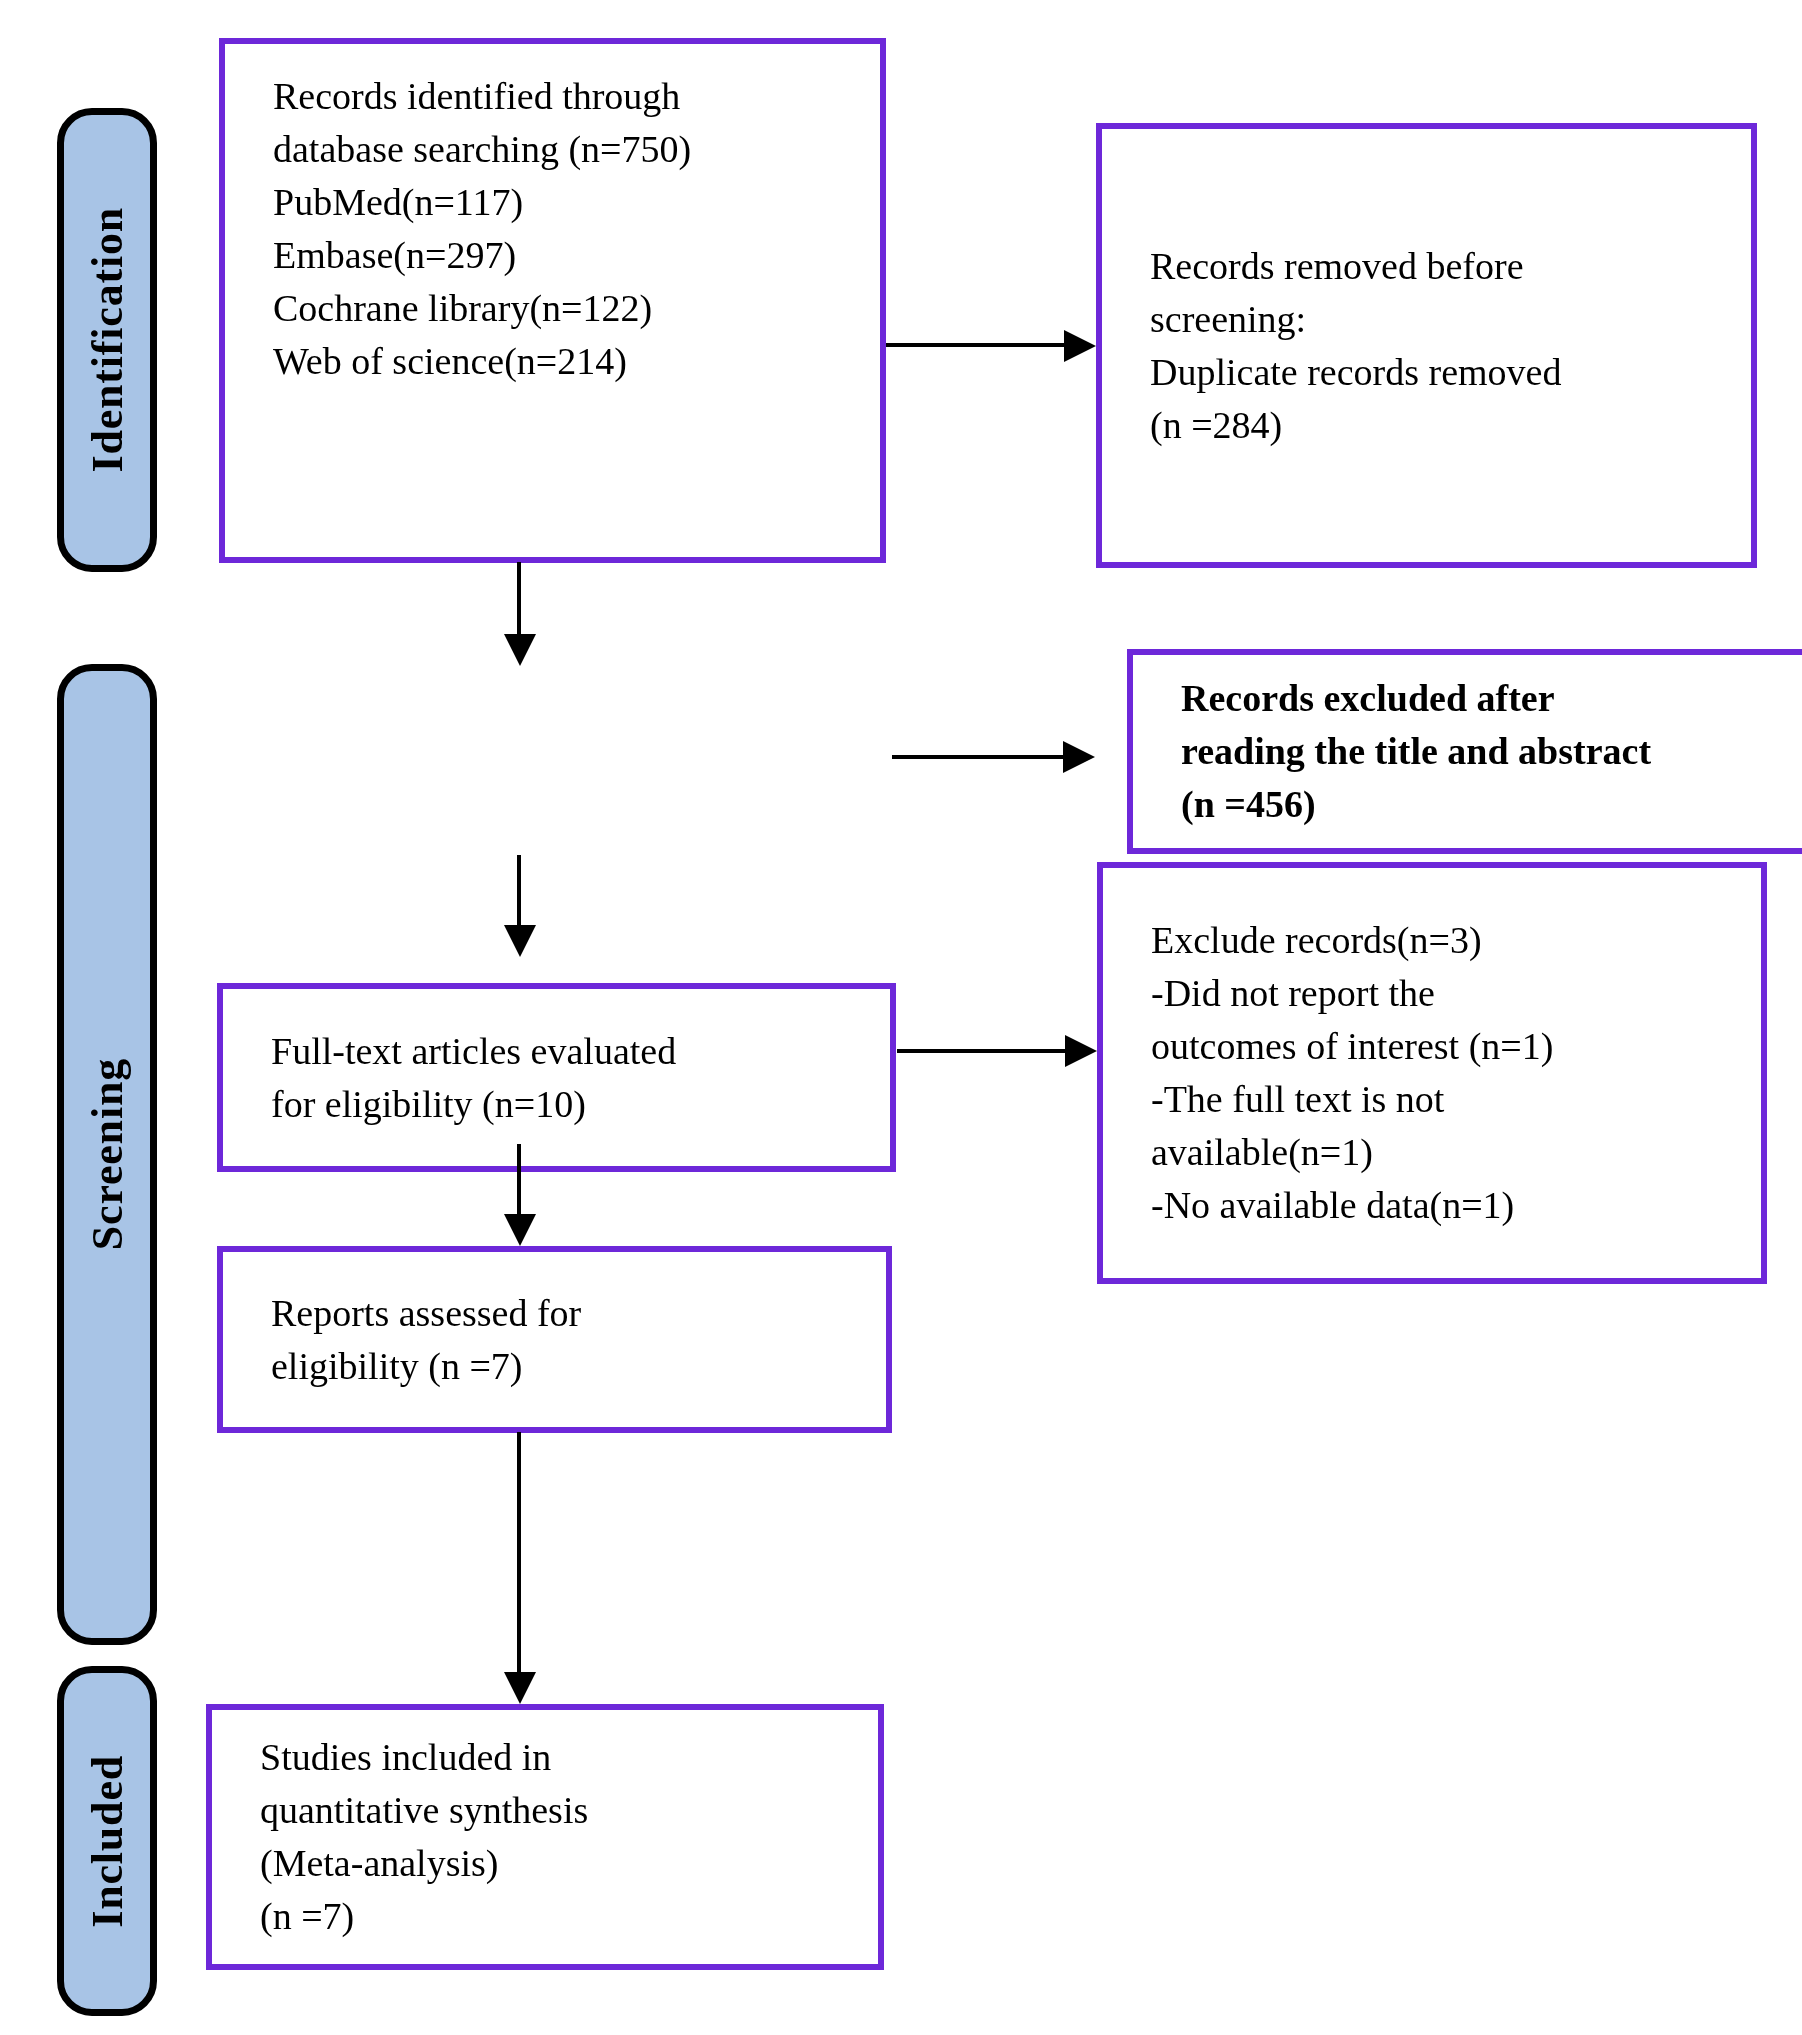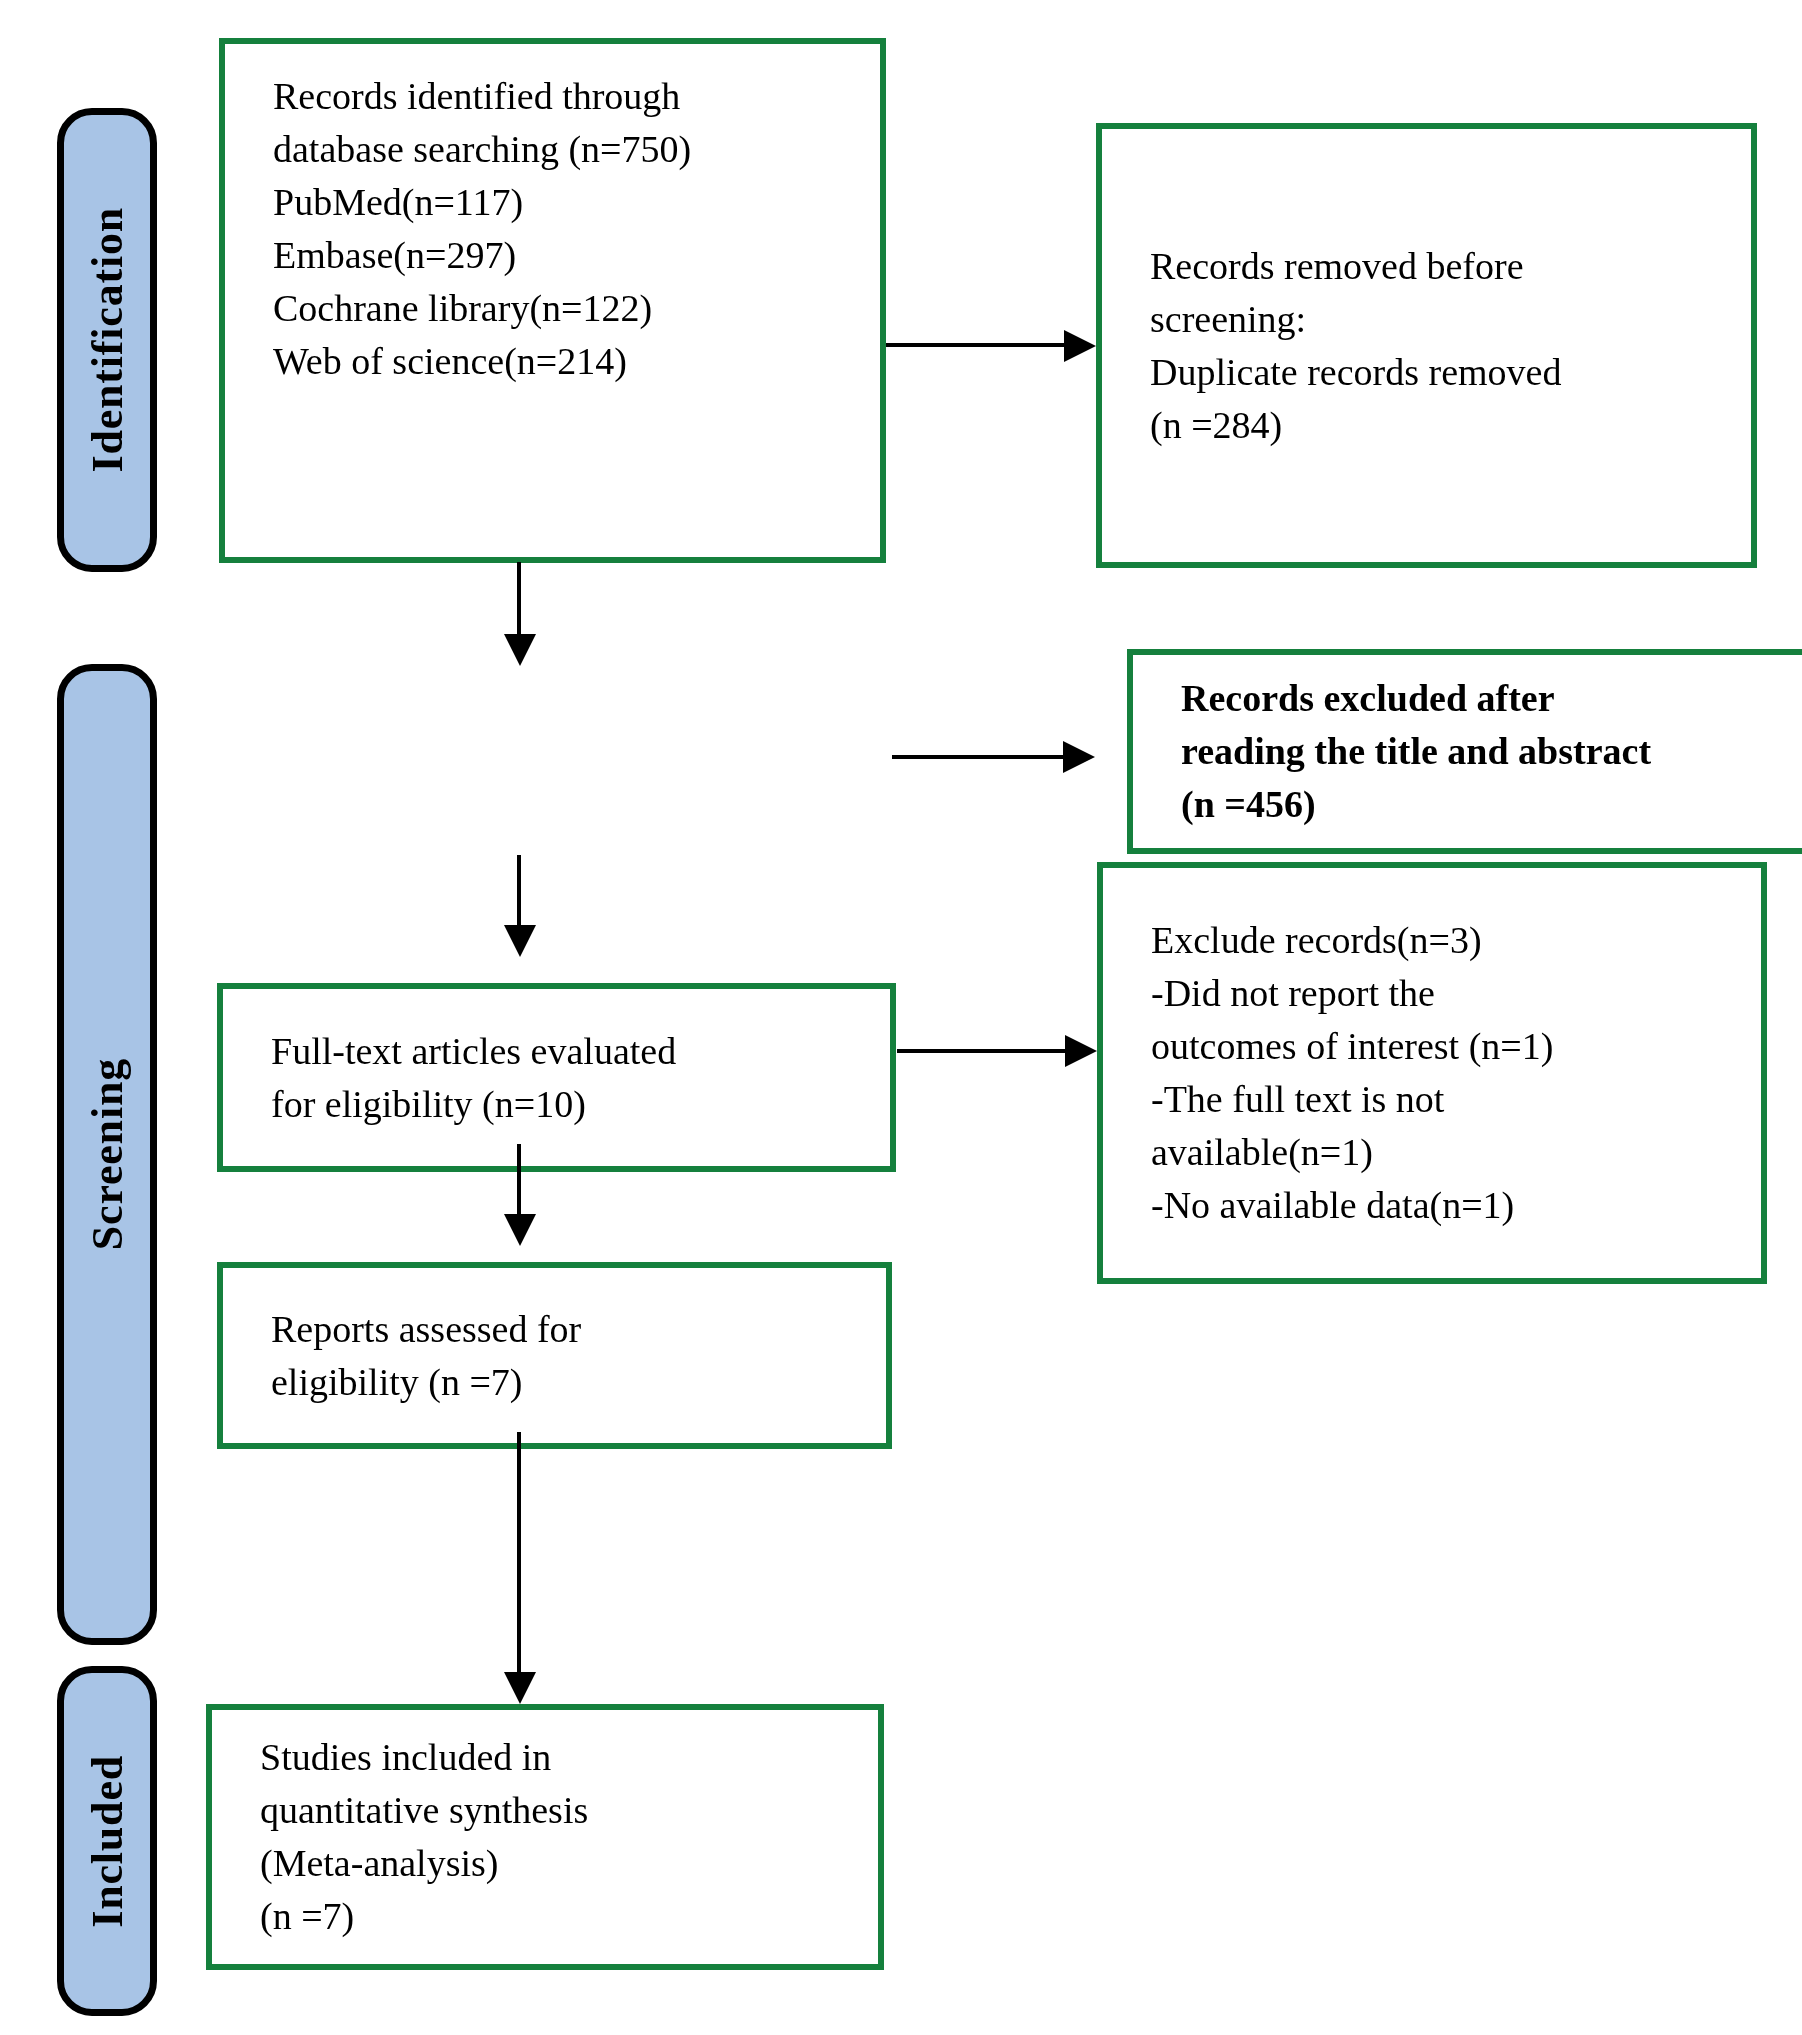--- a/index.html
+++ b/index.html
@@ -28,21 +28,21 @@
     transform: rotate(180deg);
     font-weight: bold;
     font-size: 44px;
     letter-spacing: 0.8px;
     white-space: nowrap;
   }
   
   .fbox {
     position: absolute;
     background: #ffffff;
-    border: 6px solid #15803d;
+    border: 6px solid #6d28d9;
     box-sizing: border-box;
     display: flex;
     flex-direction: column;
     justify-content: center;
     padding: 15px 22.6px 15px 48px;
     font-size: 38px;
     line-height: 53px;
   }
   .fbox.align-top { justify-content: flex-start; padding-top: 26px; }
   .fbox-text { white-space: pre-line; }
@@ -82,21 +82,21 @@
 database searching (n=750)
 PubMed(n=117)
 Embase(n=297)
 Cochrane library(n=122)
 Web of science(n=214)</span>
   </div>
   <div class="fbox" style="left:217px; top:983px; width:679px; height:189px;">
     <span class="fbox-text">Full-text articles evaluated
 for eligibility (n=10)</span>
   </div>
-  <div class="fbox" style="left:217px; top:1246px; width:675px; height:187px;margin-top:16px;">
+  <div class="fbox" style="left:217px; top:1246px; width:675px; height:187px;">
     <span class="fbox-text">Reports assessed for
 eligibility (n =7)</span>
   </div>
   <div class="fbox" style="left:206px; top:1704px; width:678px; height:266px;">
     <span class="fbox-text">Studies included in
 quantitative synthesis
 (Meta-analysis)
 (n =7)</span>
   </div>
 

